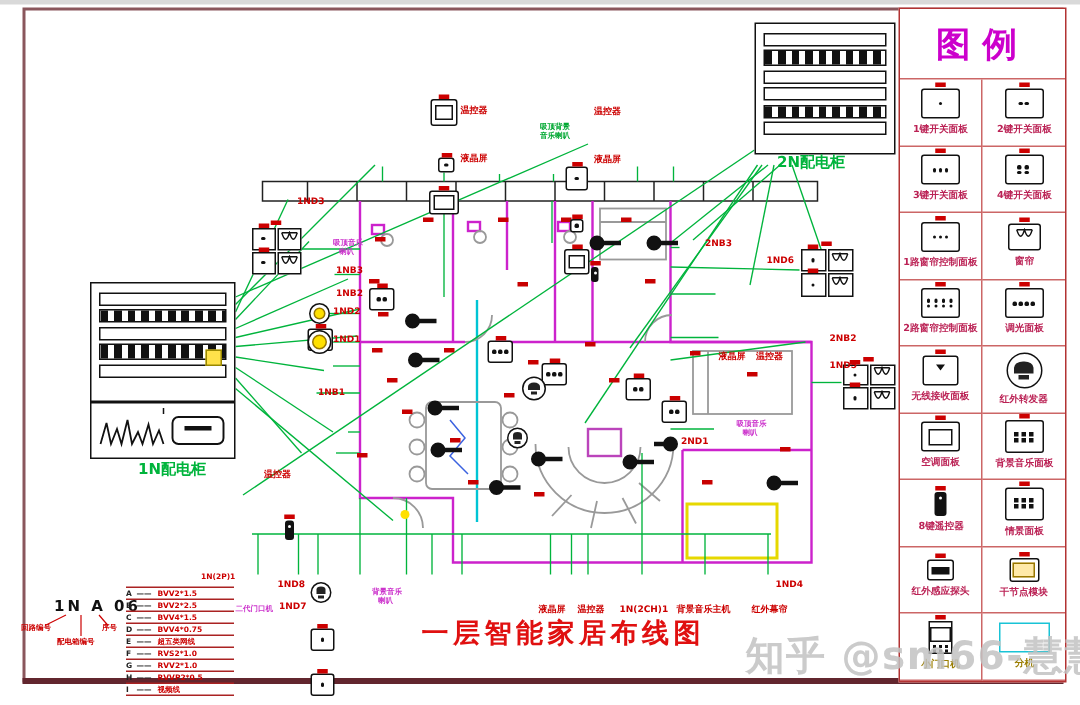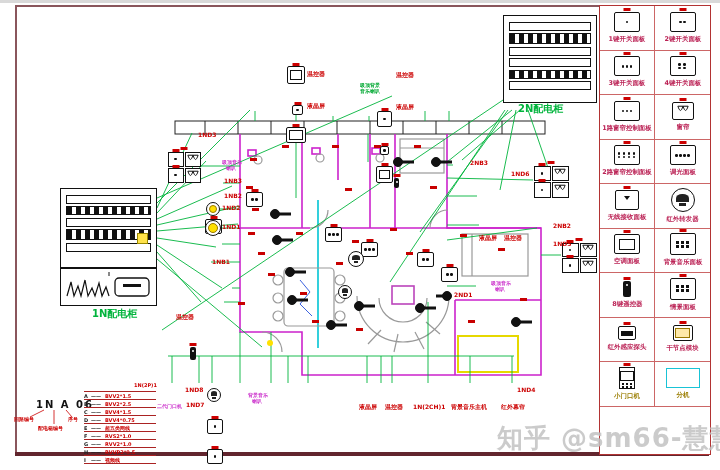--- a/index.html
+++ b/index.html
@@ -287,20 +287,21 @@
   <div class="cab" style="left:503px;top:15px;width:94px;height:88px">
     <div class="cabrow plain"></div>
     <div class="cabrow" style="height:9px"></div>
     <div class="cabrow plain"></div>
     <div class="cabrow plain"></div>
     <div class="cabrow"></div>
     <div class="cabrow plain"></div>
   </div>
 
   <div id="legend" class="abs">
+    <div id="legend-title">图例</div>
     <div id="legend-grid">
         <div class="lcell">
           <span class="lic">
             <i class="tick"></i>
             <span class="panelb" style="width:26px;height:20px">
               <span class="dot"></span>
             </span>
           </span>
           <span class="llabel" style="color:#bb2255">1键开关面板</span>
         </div>
@@ -758,14 +759,15 @@
         <span class="wd">——</span>
         <span class="wv">RVVP2*0.5</span>
       </div>
       <div class="wrow">
         <span class="wk">I</span>
         <span class="wd">——</span>
         <span class="wv">视频线</span>
       </div>
     </div>
 
+  <div id="maintitle" class="lbl">一层智能家居布线图</div>
   <div id="watermark" class="lbl">知乎 @sm66-慧慧</div>
 </div>
 
 </body></html>

